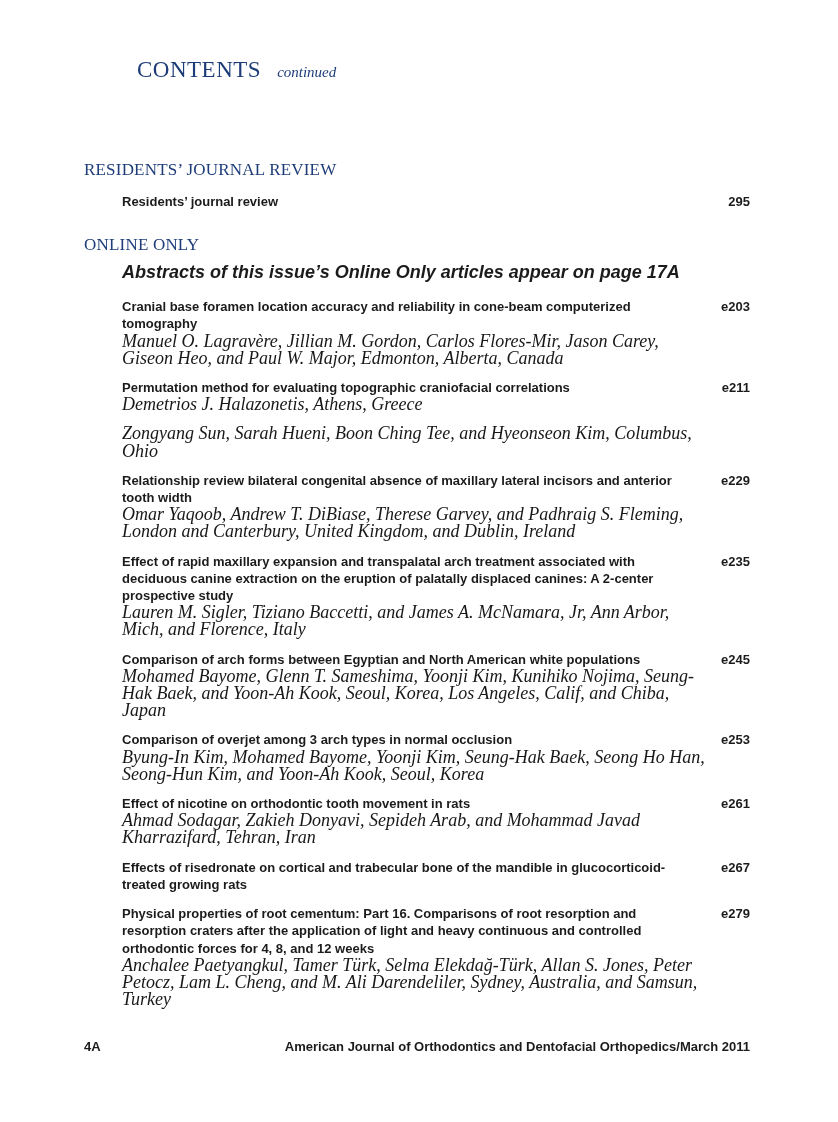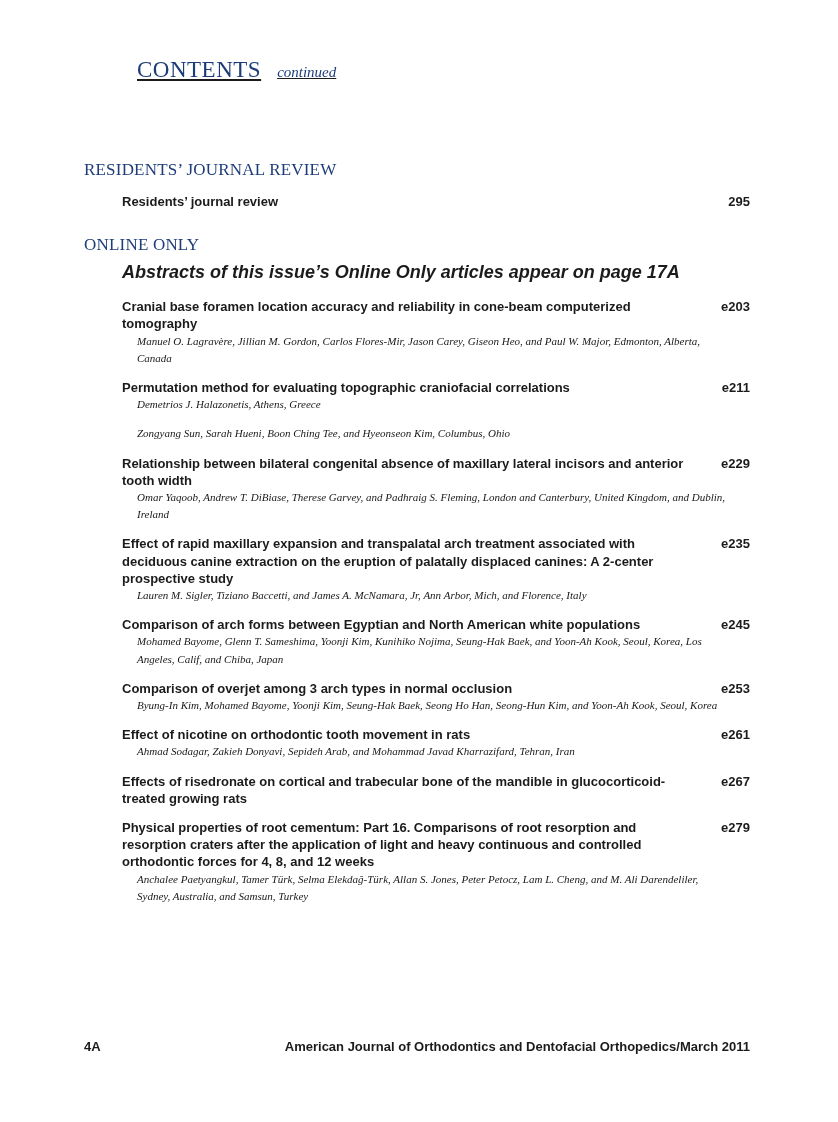--- a/index.html
+++ b/index.html
@@ -21,21 +21,20 @@
     inset: 0;
     background: #ffffff;
   }
   
   .masthead {
     position: absolute;
     top: 57px;
     left: 137px;
     display: flex;
     align-items: baseline;
-    text-decoration: underline;
   }
   .contents-title {
     font-family: "Liberation Serif", serif;
     font-size: 23px;
     font-weight: 400;
     letter-spacing: 0.5px;
     color: var(--blue);
   }
   .contents-continued {
     font-family: "Liberation Serif", serif;
@@ -90,24 +89,23 @@
     font-weight: 700;
     line-height: 17.2px;
     white-space: nowrap;
     color: var(--ink);
     text-align: right;
   }
   .entry-authors {
     width: 590px;
     font-family: "Liberation Serif", serif;
     font-style: italic;
-    font-size: 11px;
+    font-size: 18px;
     line-height: 17.2px;
     color: #181818;
-    margin-left: 15px;
   }
   
   .footer {
     position: absolute;
     left: 84px;
     right: 88px;
     top: 1039px;
     display: flex;
     align-items: flex-end;
   }
@@ -168,21 +166,21 @@
           </div>
           <div class="entry-authors">Demetrios J. Halazonetis, Athens, Greece</div>
         </li>
 
         <li class="entry">
           <div class="entry-authors">Zongyang Sun, Sarah Hueni, Boon Ching Tee, and Hyeonseon Kim, Columbus, Ohio</div>
         </li>
 
         <li class="entry">
           <div class="entry-title-row">
-            <div class="entry-title">Relationship between bilateral congenital absence of maxillary lateral incisors and anterior tooth width</div>
+            <div class="entry-title">Relationship review bilateral congenital absence of maxillary lateral incisors and anterior tooth width</div>
             <div class="entry-page">e229</div>
           </div>
           <div class="entry-authors">Omar Yaqoob, Andrew T. DiBiase, Therese Garvey, and Padhraig S. Fleming, London and Canterbury, United Kingdom, and Dublin, Ireland</div>
         </li>
 
         <li class="entry">
           <div class="entry-title-row">
             <div class="entry-title">Effect of rapid maxillary expansion and transpalatal arch treatment associated with deciduous canine extraction on the eruption of palatally displaced canines: A 2-center prospective study</div>
             <div class="entry-page">e235</div>
           </div>

